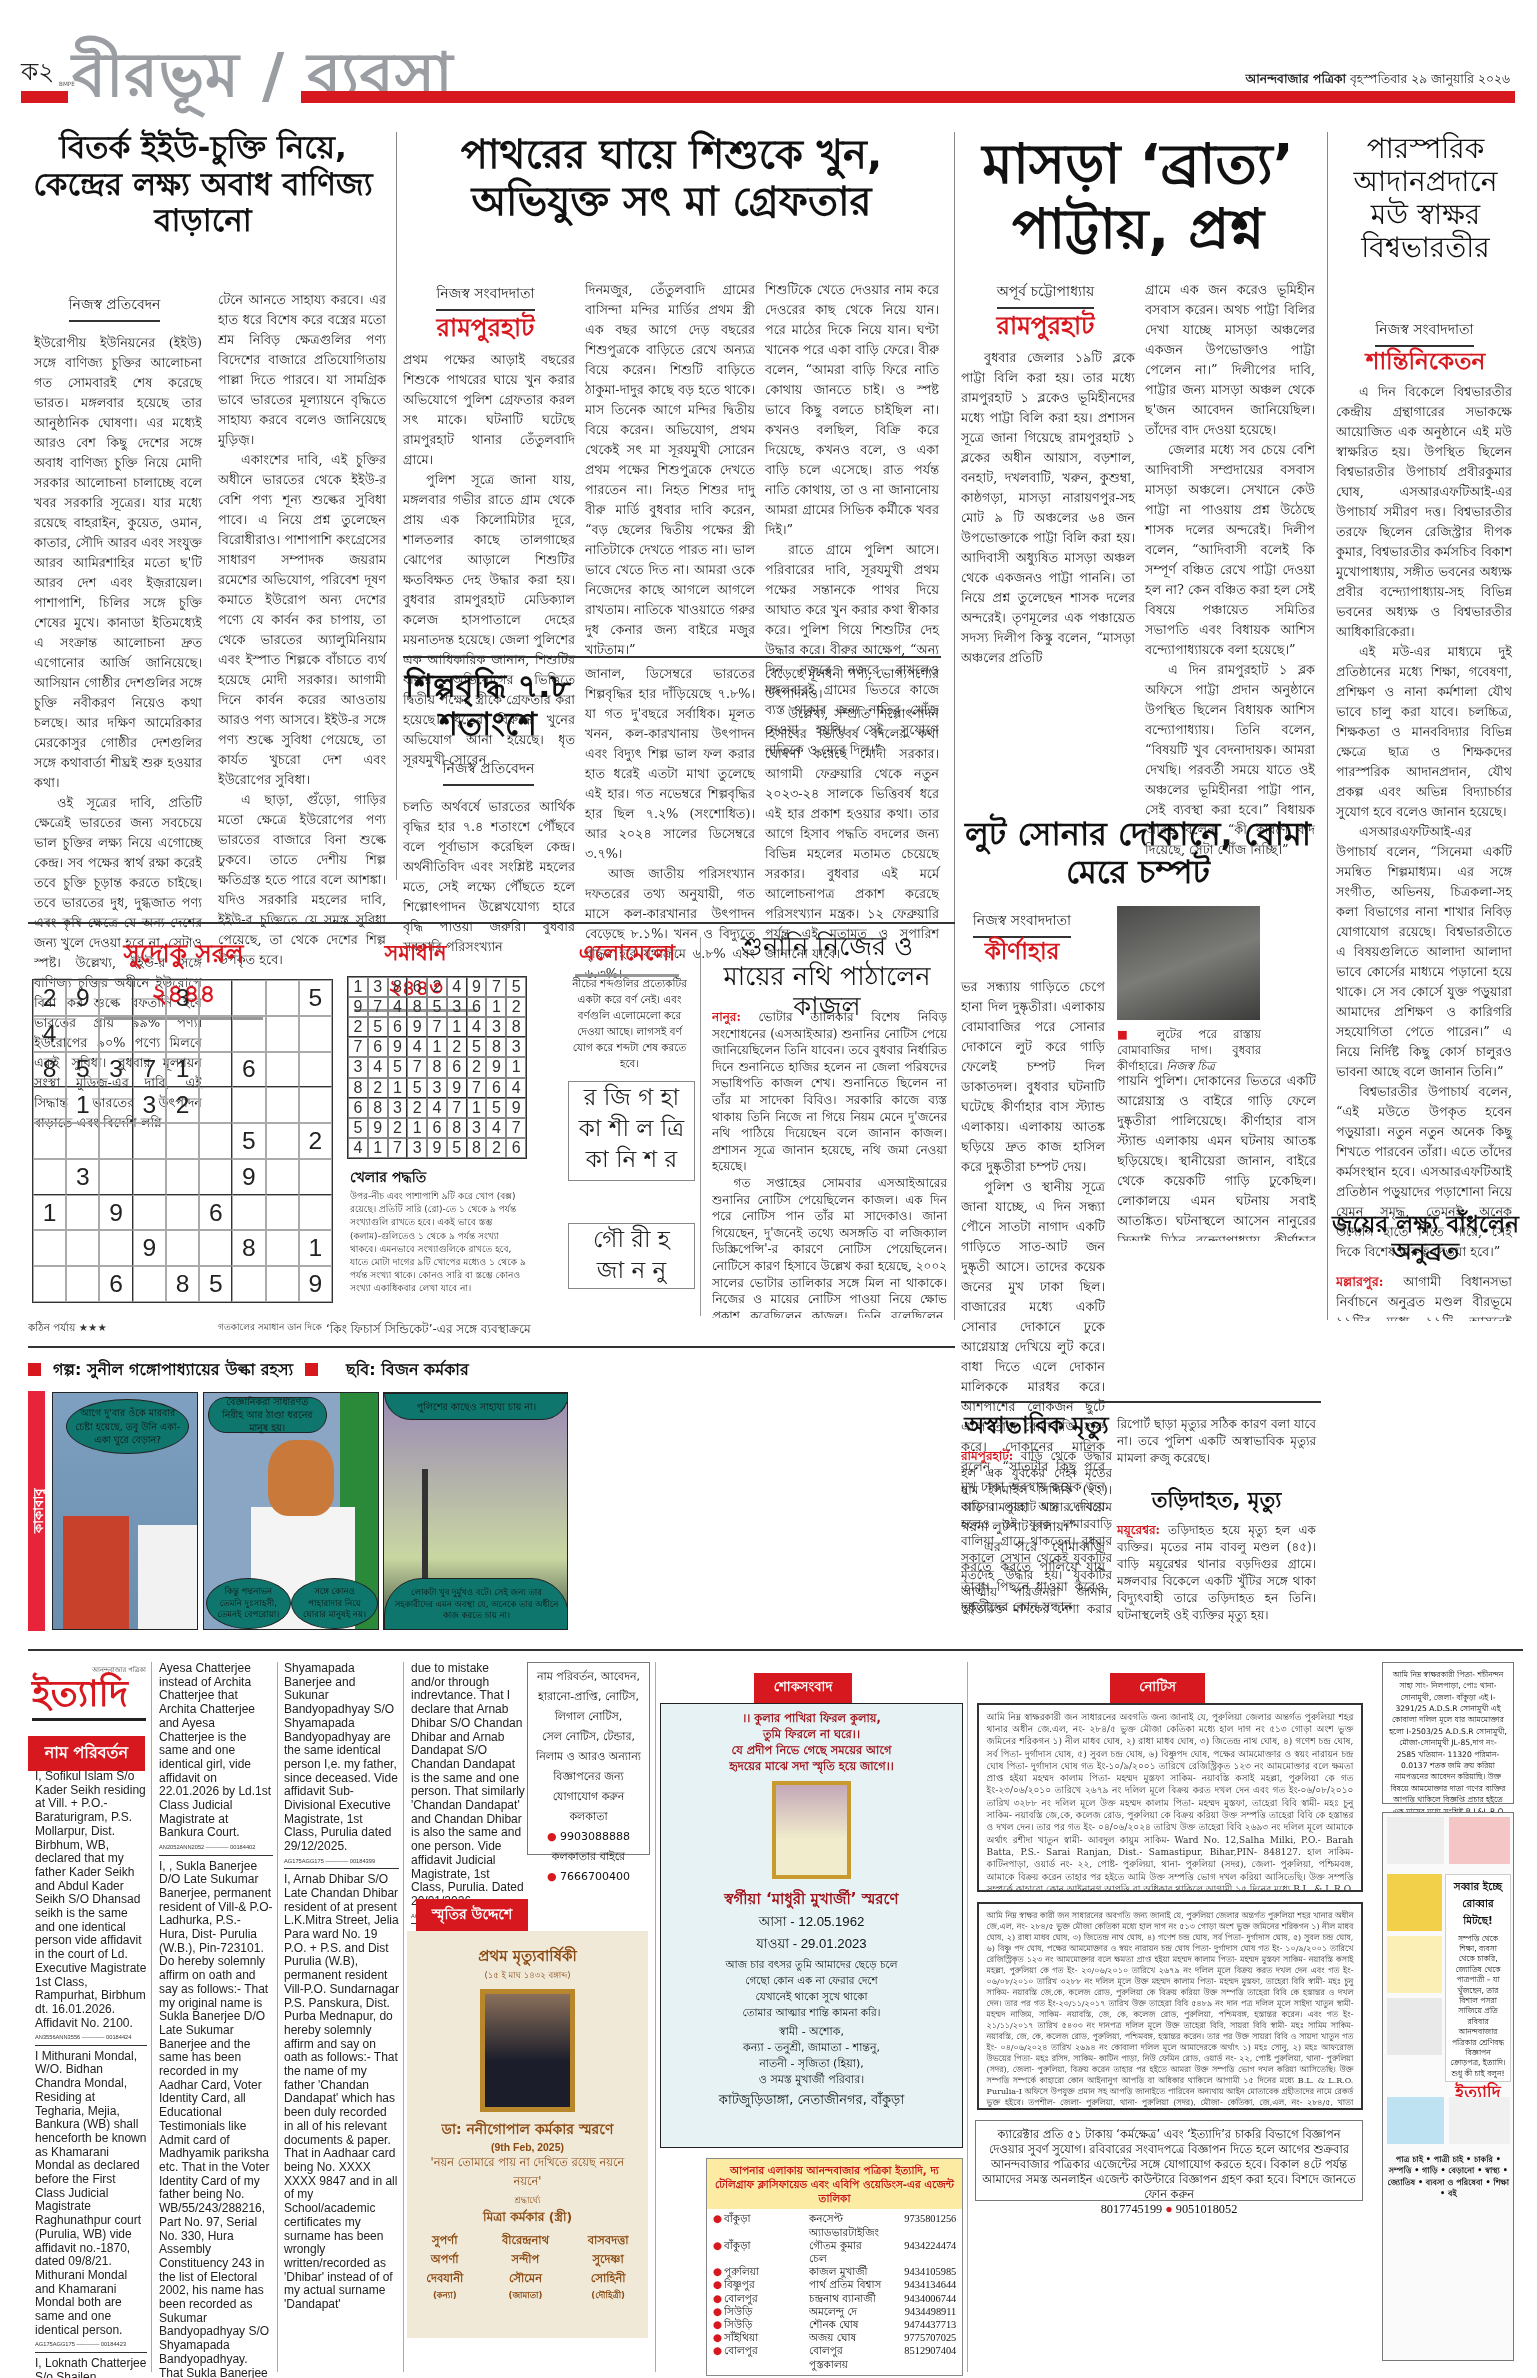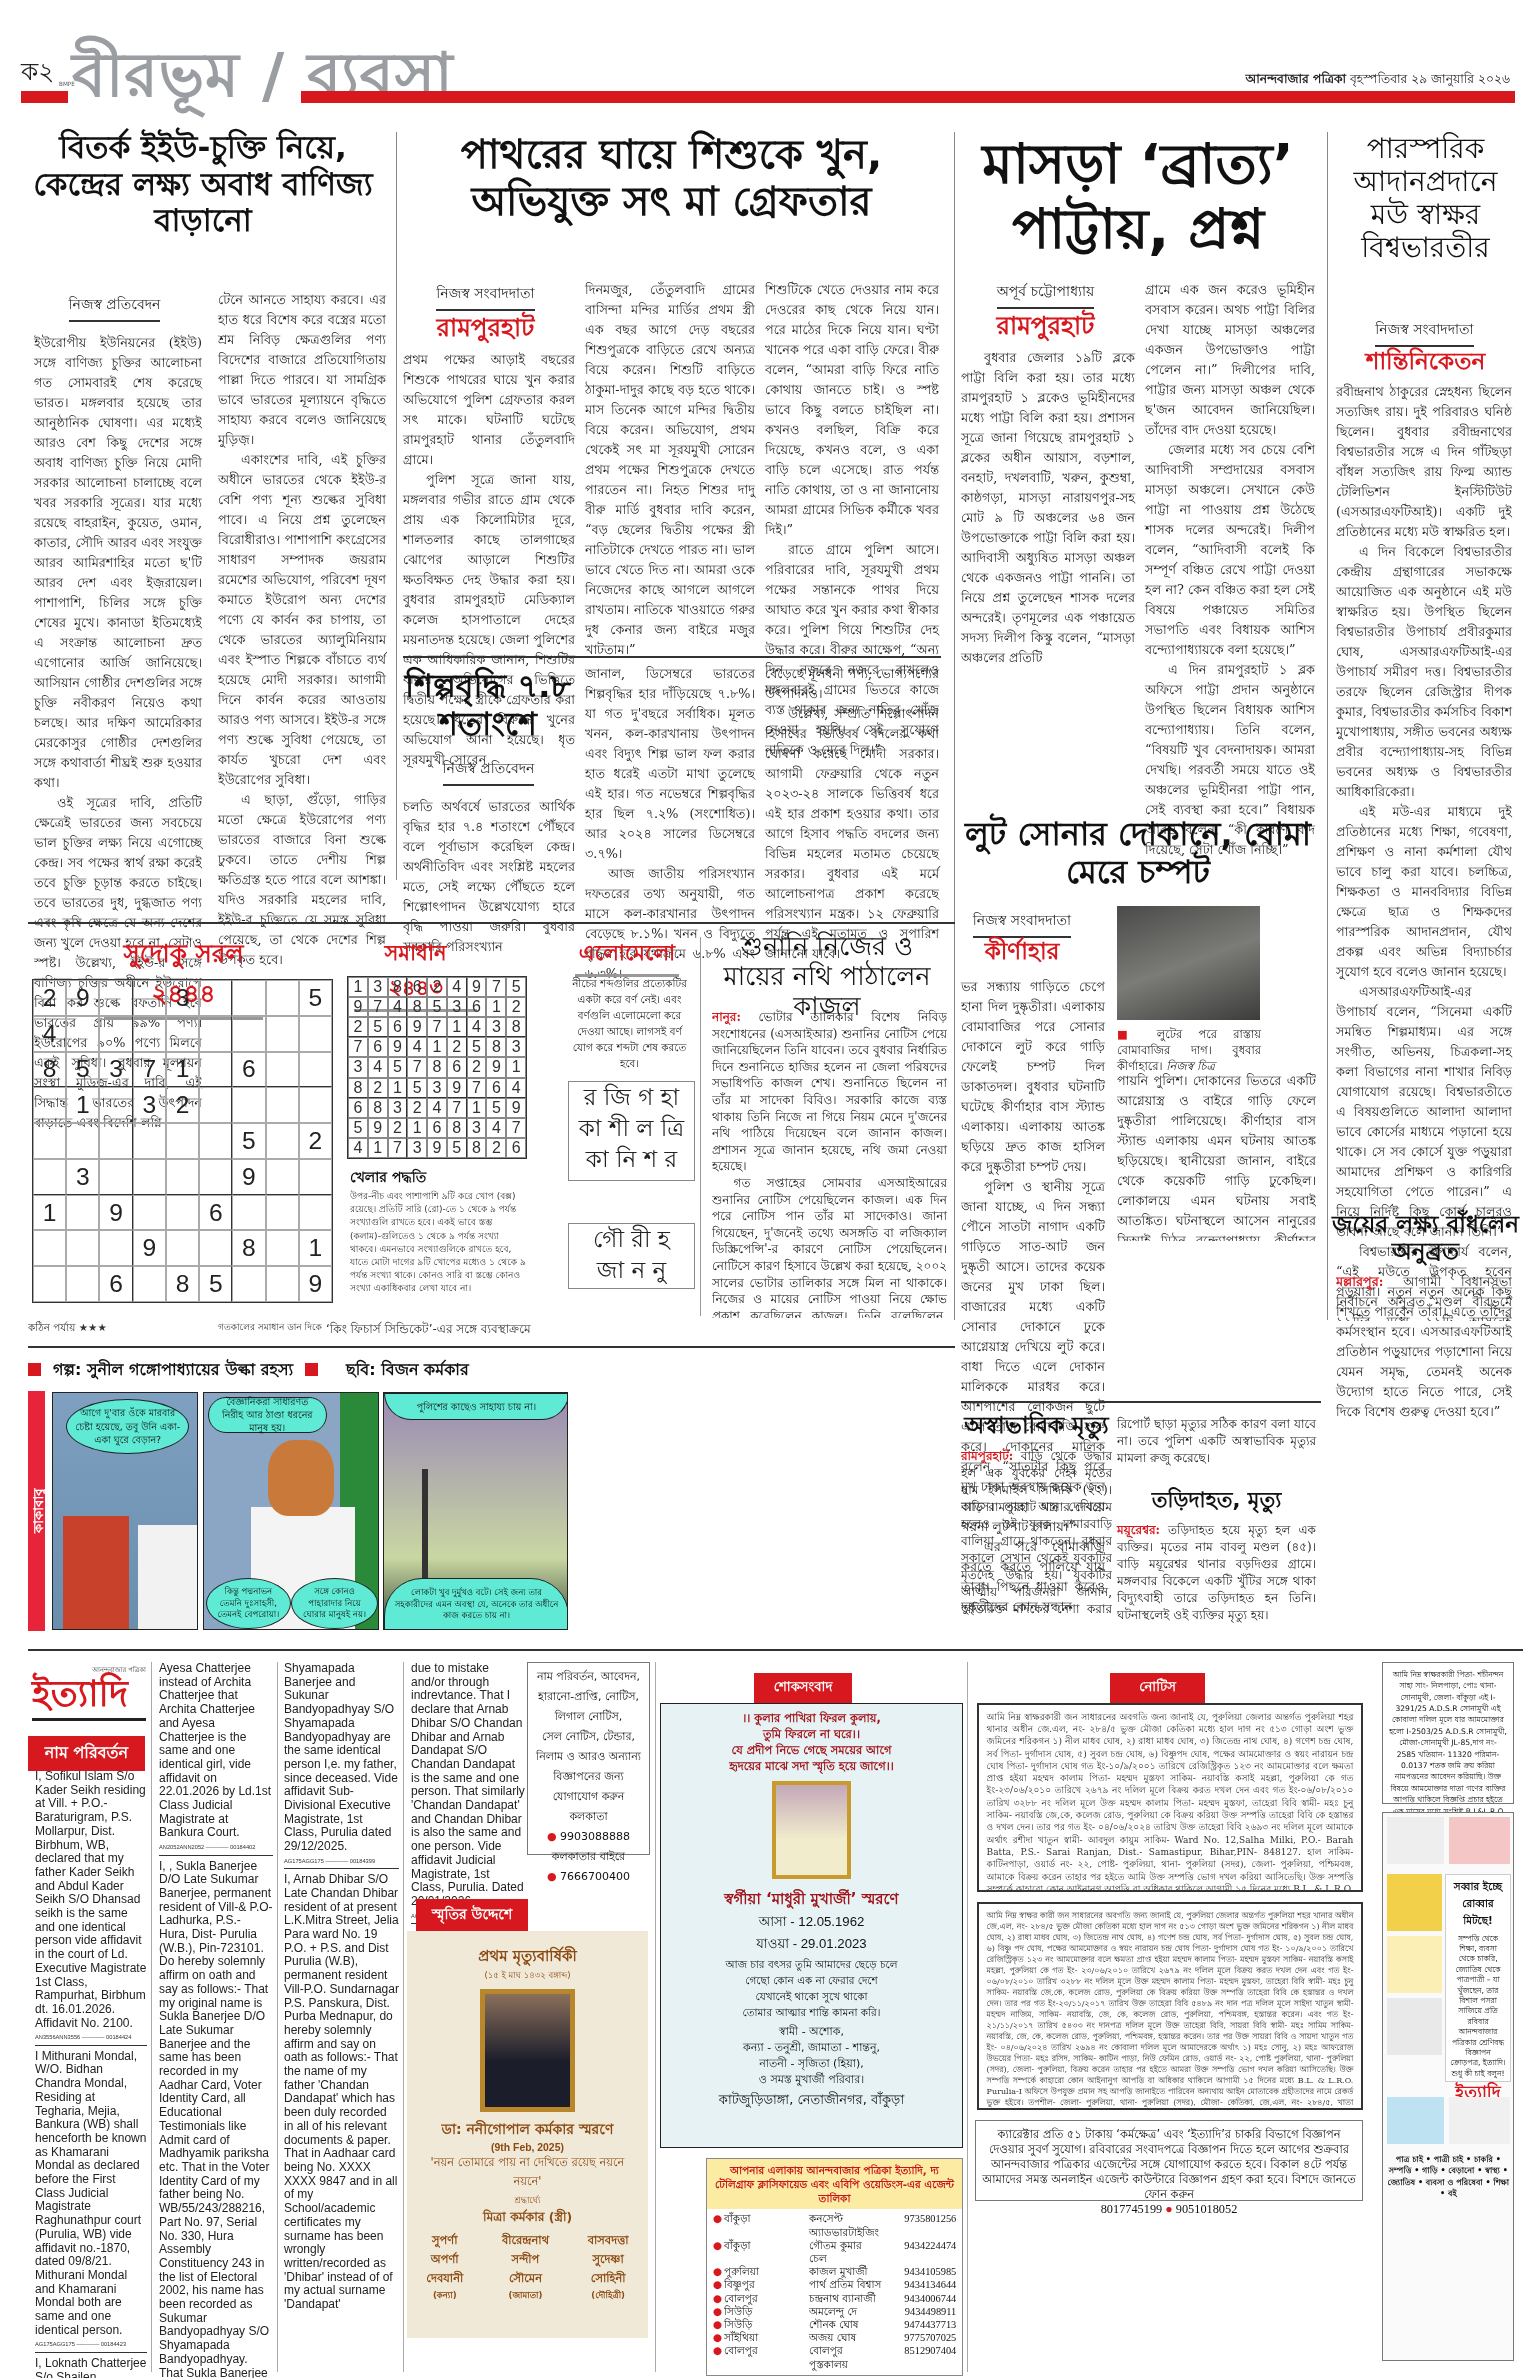--- a/index.html
+++ b/index.html
@@ -23,21 +23,21 @@
 .body p.ni{text-indent:0}
 .body .tag{color:#d7191f;font-weight:bold}
 .sec-title{position:absolute;text-align:center;font-size:24.6px;font-weight:bold;color:#d7191f;border-bottom:3.8px solid #999;padding-bottom:1.9px}
 .sudoku{position:absolute;border:1.9px solid #333;display:grid;grid-template-columns:repeat(9,1fr);grid-template-rows:repeat(9,1fr)}
 .sudoku div{border:0.9px solid #aaa;display:flex;align-items:center;justify-content:center;font-family:"Liberation Sans",sans-serif;color:#222}
 .sol{position:absolute;border:1.9px solid #333;display:grid;grid-template-columns:repeat(9,1fr);grid-template-rows:repeat(9,1fr)}
 .sol div{border:0.9px solid #888;display:flex;align-items:center;justify-content:center;font-family:"Liberation Sans",sans-serif;font-size:16px;color:#333}
 .wordbox{position:absolute;border:1.4px solid #888;text-align:center;font-size:28px;line-height:1.35;color:#222}
 .smallnote{position:absolute;font-size:10.4px;color:#333}
 .comic-panel{position:absolute;border:1.9px solid #222;overflow:hidden}
-.bubble{position:absolute;background:#5eead4;border:1.4px solid #222;border-radius:50%;font-size:11.4px;text-align:center;display:flex;align-items:center;justify-content:center;padding:5.7px;line-height:1.4}
+.bubble{position:absolute;background:#0f766e;border:1.4px solid #222;border-radius:50%;font-size:11.4px;text-align:center;display:flex;align-items:center;justify-content:center;padding:5.7px;line-height:1.4}
 .cls-col{position:absolute;font-family:"Liberation Sans",sans-serif;font-size:12px;line-height:13.7px;color:#222}
 .cls-col .code{font-size:5.7px;color:#333;border-bottom:0.9px solid #333;display:block;margin:0.9px 0 3.8px}
 .label-red{position:absolute;background:#d7191f;color:#fff;text-align:center;font-size:16px;font-weight:bold;padding:3.8px 0}
 .box{position:absolute;border:1.4px solid #777}
 .notice-box{position:absolute;border:2.8px double #333;padding:5.7px 7.6px;font-size:10.4px;line-height:14px;text-align:justify;font-family:"DejaVu Serif",serif;color:#333}
 .agent-row{display:flex;font-size:10.4px;line-height:13.2px}
 .agent-row .dot{color:#d7191f;width:11.4px}
 .agent-row .a{width:85px}
 .agent-row .b{flex:1}
 .agent-row .c{width:74px;font-family:"Liberation Serif",serif;text-align:right}
@@ -92,21 +92,20 @@
     <p class="ni">গ্রামে এক জন করেও ভূমিহীন বসবাস করেন। অথচ পাট্টা বিলির দেখা যাচ্ছে মাসড়া অঞ্চলের একজন উপভোক্তাও পাট্টা পেলেন না।” দিলীপের দাবি, পাট্টার জন্য মাসড়া অঞ্চল থেকে ছ'জন আবেদন জানিয়েছিল। তাঁদের বাদ দেওয়া হয়েছে।</p>
     <p>জেলার মধ্যে সব চেয়ে বেশি আদিবাসী সম্প্রদায়ের বসবাস মাসড়া অঞ্চলে। সেখানে কেউ পাট্টা না পাওয়ায় প্রশ্ন উঠেছে শাসক দলের অন্দরেই। দিলীপ বলেন, “আদিবাসী বলেই কি সম্পূর্ণ বঞ্চিত রেখে পাট্টা দেওয়া হল না? কেন বঞ্চিত করা হল সেই বিষয়ে পঞ্চায়েত সমিতির সভাপতি এবং বিধায়ক আশিস বন্দ্যোপাধ্যায়কে বলা হয়েছে।”</p>
     <p>এ দিন রামপুরহাট ১ ব্লক অফিসে পাট্টা প্রদান অনুষ্ঠানে উপস্থিত ছিলেন বিধায়ক আশিস বন্দ্যোপাধ্যায়। তিনি বলেন, “বিষয়টি খুব বেদনাদায়ক। আমরা দেখছি। পরবর্তী সময়ে যাতে ওই অঞ্চলের ভূমিহীনরা পাট্টা পান, সেই ব্যবস্থা করা হবে।” বিধায়ক আরও বলেন, “কী কারণে বাদ দিয়েছে, সেটা খোঁজ নিচ্ছি।”</p>
   </div>
 <div class="vrule" style="left:1327px;top:132px;height:1188px"></div>
 
 <div class="headline" style="left:1331px;top:132px;width:189px;font-size:28px;font-weight:normal">পারস্পরিক আদানপ্রদানে মউ স্বাক্ষর বিশ্বভারতীর</div>
 <div class="byline" style="left:1344px;top:318px;width:161px"><span class="u">নিজস্ব সংবাদদাতা</span></div>
 <div class="place" style="left:1331px;top:343px;width:189px;font-size:23px">শান্তিনিকেতন</div>
 <div class="body" style="left:1336px;top:382px;width:176px">
-    <p class="ni">রবীন্দ্রনাথ ঠাকুরের স্নেহধন্য ছিলেন সত্যজিৎ রায়। দুই পরিবারও ঘনিষ্ঠ ছিলেন। বুধবার রবীন্দ্রনাথের বিশ্বভারতীর সঙ্গে এ দিন গাঁটছড়া বাঁধল সত্যজিৎ রায় ফিল্ম অ্যান্ড টেলিভিশন ইনস্টিটিউট (এসআরএফটিআই)। একটি দুই প্রতিষ্ঠানের মধ্যে মউ স্বাক্ষরিত হল।</p>
     <p>এ দিন বিকেলে বিশ্বভারতীর কেন্দ্রীয় গ্রন্থাগারের সভাকক্ষে আয়োজিত এক অনুষ্ঠানে এই মউ স্বাক্ষরিত হয়। উপস্থিত ছিলেন বিশ্বভারতীর উপাচার্য প্রবীরকুমার ঘোষ, এসআরএফটিআই-এর উপাচার্য সমীরণ দত্ত। বিশ্বভারতীর তরফে ছিলেন রেজিস্ট্রার দীপক কুমার, বিশ্বভারতীর কর্মসচিব বিকাশ মুখোপাধ্যায়, সঙ্গীত ভবনের অধ্যক্ষ প্রবীর বন্দ্যোপাধ্যায়-সহ বিভিন্ন ভবনের অধ্যক্ষ ও বিশ্বভারতীর আধিকারিকেরা।</p>
     <p>এই মউ-এর মাধ্যমে দুই প্রতিষ্ঠানের মধ্যে শিক্ষা, গবেষণা, প্রশিক্ষণ ও নানা কর্মশালা যৌথ ভাবে চালু করা যাবে। চলচ্চিত্র, শিক্ষকতা ও মানববিদ্যার বিভিন্ন ক্ষেত্রে ছাত্র ও শিক্ষকদের পারস্পরিক আদানপ্রদান, যৌথ প্রকল্প এবং অভিন্ন বিদ্যাচর্চার সুযোগ হবে বলেও জানান হয়েছে।</p>
     <p>এসআরএফটিআই-এর উপাচার্য বলেন, “সিনেমা একটি সমন্বিত শিল্পমাধ্যম। এর সঙ্গে সংগীত, অভিনয়, চিত্রকলা-সহ কলা বিভাগের নানা শাখার নিবিড় যোগাযোগ রয়েছে। বিশ্বভারতীতে এ বিষয়গুলিতে আলাদা আলাদা ভাবে কোর্সের মাধ্যমে পড়ানো হয়ে থাকে। সে সব কোর্সে যুক্ত পড়ুয়ারা আমাদের প্রশিক্ষণ ও কারিগরি সহযোগিতা পেতে পারেন।” এ নিয়ে নির্দিষ্ট কিছু কোর্স চালুরও ভাবনা আছে বলে জানান তিনি।”</p>
     <p>বিশ্বভারতীর উপাচার্য বলেন, “এই মউতে উপকৃত হবেন পড়ুয়ারা। নতুন নতুন অনেক কিছু শিখতে পারবেন তাঁরা। এতে তাঁদের কর্মসংস্থান হবে। এসআরএফটিআই প্রতিষ্ঠান পড়ুয়াদের পড়াশোনা নিয়ে যেমন সমৃদ্ধ, তেমনই অনেক উদ্যোগ হাতে নিতে পারে, সেই দিকে বিশেষ গুরুত্ব দেওয়া হবে।”</p>
   </div>
 <div class="headline" style="left:1331px;top:1211px;width:189px;font-size:23px">জয়ের লক্ষ্য বাঁধলেন অনুব্রত</div>
 <div class="body" style="left:1336px;top:1272px;width:176px;height:49px;overflow:hidden">
     <p class="ni"><span class="tag">মল্লারপুর:</span> <span>আগামী বিধানসভা নির্বাচনে অনুব্রত মণ্ডল বীরভূমে ১১টির মধ্যে ১১টি আসনেই তৃণমূলকে জেতাতে বলেন। বুধবার মল্লারপুরের সভামঞ্চ থেকে এমনই নির্দেশ দিলেন জেলা কোর কমিটির আহ্বায়ক অনুব্রত মণ্ডল। পাশাপাশি, তাঁর অভিযোগ, ভোটার তালিকার বিশেষ নিবিড় সংশোধনের (এসআইআর) মাধ্যমে দু'কোটি ভোটারের নাম বাদ দিতে চাইছে বিজেপি। এ অভিযোগ অস্বীকার করেছে বিজেপি। অনুব্রত ছাড়া ছিলেন সাংসদ অসিত মাল, মন্ত্রী চন্দ্রনাথ সিংহ, আইএনটিটিইউসির জেলা সভাপতি ত্রিদিব ভট্টাচার্য, প্রলয় নায়েক বক্তব্য রাখেন।</span></p>
   </div>
 

